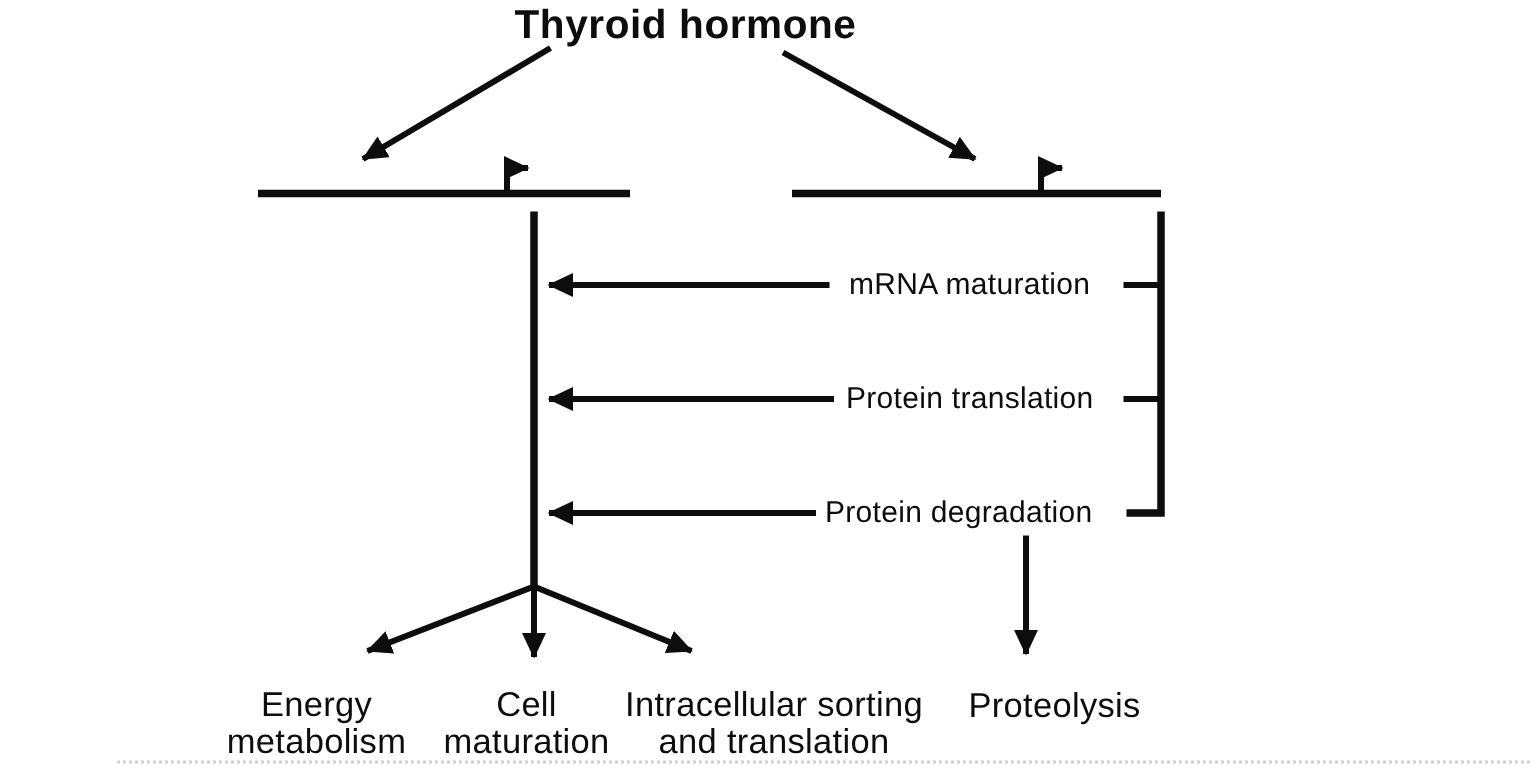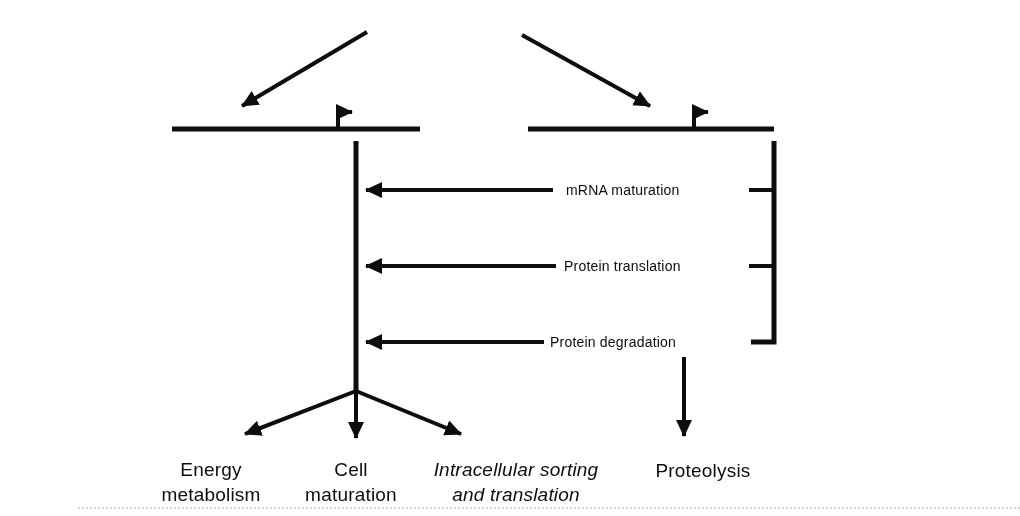--- a/index.html
+++ b/index.html
@@ -39,38 +39,38 @@
   .subtitle {
     left: 302px;
     top: 54px;
     width: 300px;
     text-align: center;
     font-size: 19px;
     font-weight: bold;
     line-height: 24px;
   }
   .process {
-    font-size: 14px;
+    font-size: 20px;
     line-height: 24px;
     letter-spacing: 0.2px;
     text-align: right;
   }
   .outcome {
-    font-size: 19px;
+    font-size: 23px;
     line-height: 25px;
     letter-spacing: 0.2px;
     text-align: center;
     white-space: normal;
   }
   #lbl-mrna        { left: 566px; top: 178px; }
   #lbl-translation { left: 564px; top: 254px; }
   #lbl-degradation { left: 550px; top: 330px; }
   #lbl-energy      { left: 131px; top: 457px; width: 160px; }
   #lbl-cell        { left: 271px; top: 457px; width: 160px; }
-  #lbl-sorting     { left: 405px; top: 457px; width: 222px; font-style: italic; }
+  #lbl-sorting     { left: 405px; top: 457px; width: 222px; }
   #lbl-proteolysis { left: 628px; top: 458px; width: 150px; }
   #page-edge {
     position: absolute;
     left: 78px;
     top: 507px;
     width: 942px;
     height: 0;
     border-top: 2px dotted #c8c8ce;
     opacity: 0.85;
   }
@@ -106,20 +106,21 @@
     <path d="M556,266 L366,266" stroke-width="4" marker-end="url(#ah)"></path>
     <path d="M544,342 L366,342" stroke-width="4" marker-end="url(#ah)"></path>
 
     <path d="M356,391 L245,434" stroke-width="4" marker-end="url(#ah)"></path>
     <path d="M356,391 V438" stroke-width="4" marker-end="url(#ah)"></path>
     <path d="M356,391 L461,434" stroke-width="4" marker-end="url(#ah)"></path>
 
     <path d="M684,357 V436" stroke-width="4" marker-end="url(#ah)"></path>
   </svg>
 
+  <div class="lbl title">Thyroid hormone</div>
 
 
   <div class="lbl process" id="lbl-mrna">mRNA maturation</div>
   <div class="lbl process" id="lbl-translation">Protein translation</div>
   <div class="lbl process" id="lbl-degradation">Protein degradation</div>
 
   <div class="lbl outcome" id="lbl-energy">
     <div>Energy</div>
     <div>metabolism</div>
   </div>

